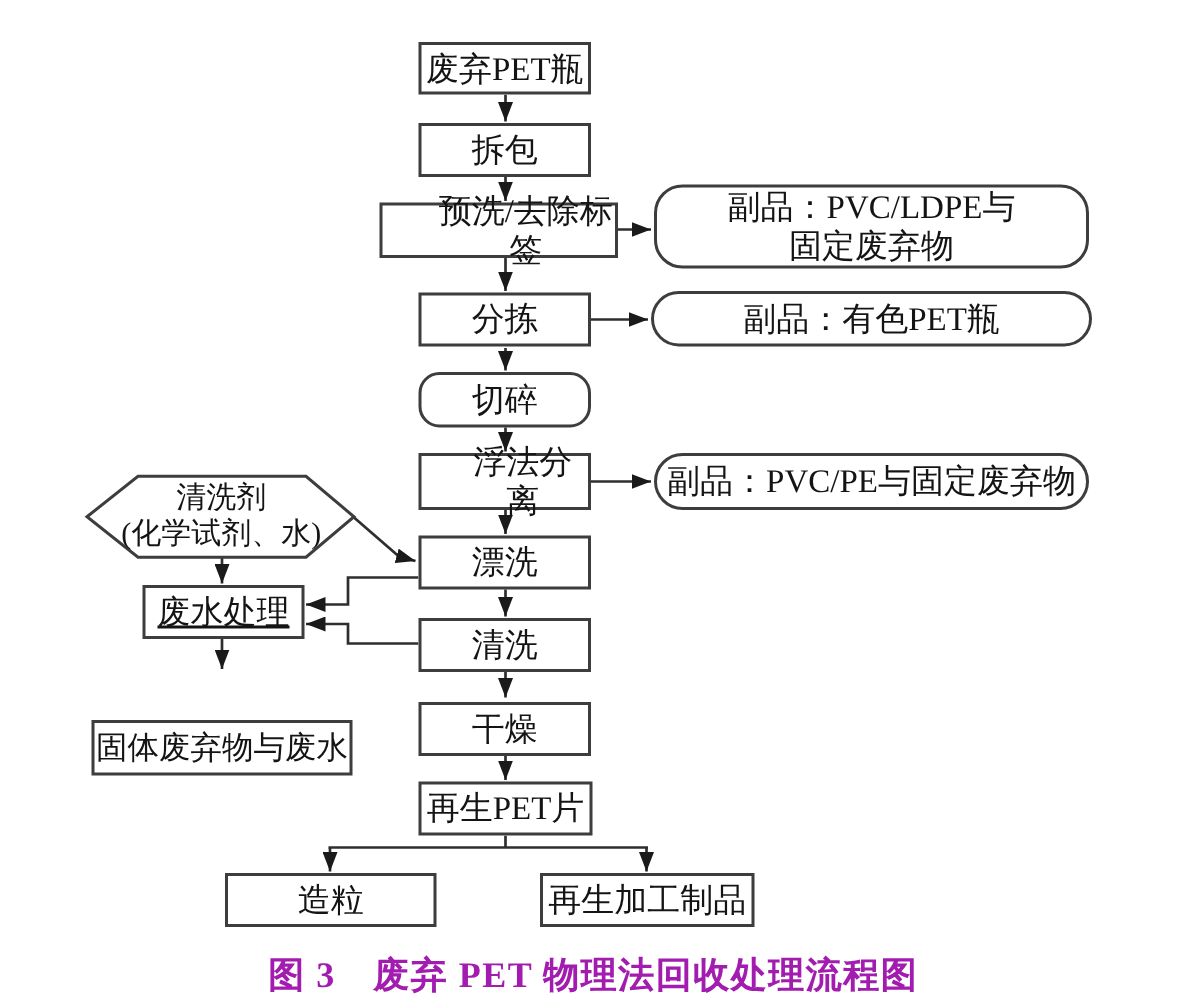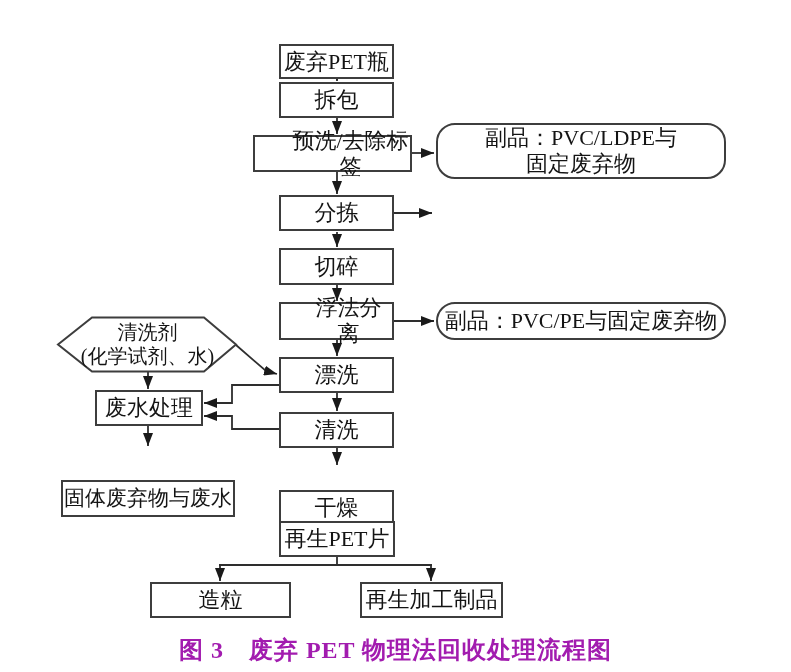--- a/index.html
+++ b/index.html
@@ -76,50 +76,51 @@
       <path d="M337,448 V465" marker-end="url(#arrow)"></path>
       <path d="M337,502 V520" marker-end="url(#arrow)"></path>
       <path d="M337,557 V565"></path>
       <path d="M219,565 H432"></path>
       <path d="M220,565 V581" marker-end="url(#arrow)"></path>
       <path d="M431,565 V581" marker-end="url(#arrow)"></path>
     </g>
     <polygon points="58,344.5 92,317.5 204,317.5 236,344.5 204,371.5 92,371.5" fill="#ffffff" stroke="#3d3d3d" stroke-width="2"></polygon>
   </svg>
 
-  <div class="node" style="left:279px; top:28px;  width:115px; height:35px;margin-top:16px;">废弃PET瓶</div>
+  <div class="node" style="left:279px; top:28px;  width:115px; height:35px;">废弃PET瓶</div>
 
   <div class="node" style="left:279px; top:82px;  width:115px; height:36px;">拆包</div>
 
   <div class="node" style="left:253px; top:135px; width:159px; height:37px;padding-left:36px;">预洗/去除标签</div>
 
   <div class="node rounded" style="left:436px; top:123px; width:290px; height:56px;">副品：PVC/LDPE与
 固定废弃物</div>
 
   <div class="node" style="left:279px; top:195px; width:115px; height:36px;text-align:right;">分拣</div>
 
+  <div class="node rounded" style="left:434px; top:194px; width:294px; height:37px;">副品：有色PET瓶</div>
 
-  <div class="node" style="left:279px; top:248px; width:115px; height:37px;">切碎</div>
+  <div class="node" style="left:279px; top:248px; width:115px; height:37px;border-radius:14px;">切碎</div>
 
   <div class="node" style="left:279px; top:302px; width:115px; height:38px;padding-left:24px;">浮法分离</div>
 
   <div class="node rounded" style="left:436px; top:302px; width:290px; height:38px;">副品：PVC/PE与固定废弃物</div>
 
   <div class="node noborder small" style="left:58px; top:317px; width:179px; height:55px;">清洗剂
 (化学试剂、水)</div>
 
   <div class="node" style="left:279px; top:357px; width:115px; height:36px;">漂洗</div>
 
-  <div class="node" style="left:95px; top:390px; width:108px; height:36px;">废水处理</div>
+  <div class="node" style="left:95px; top:390px; width:108px; height:36px;text-decoration:underline;">废水处理</div>
 
   <div class="node" style="left:279px; top:412px; width:115px; height:36px;">清洗</div>
 
   <div class="node mid" style="left:61px; top:447px; width:174px; height:37px;margin-top:33px;">固体废弃物与废水</div>
 
-  <div class="node" style="left:279px; top:490px; width:115px; height:36px;">干燥</div>
+  <div class="node" style="left:279px; top:468px; width:115px; height:36px;">干燥</div>
 
   <div class="node" style="left:279px; top:521px; width:116px; height:36px;">再生PET片</div>
 
   <div class="node" style="left:150px; top:582px; width:141px; height:36px;">造粒</div>
 
   <div class="node" style="left:360px; top:582px; width:143px; height:36px;">再生加工制品</div>
 
   <div id="caption">图 3　废弃 PET 物理法回收处理流程图</div>
 
 </div>

